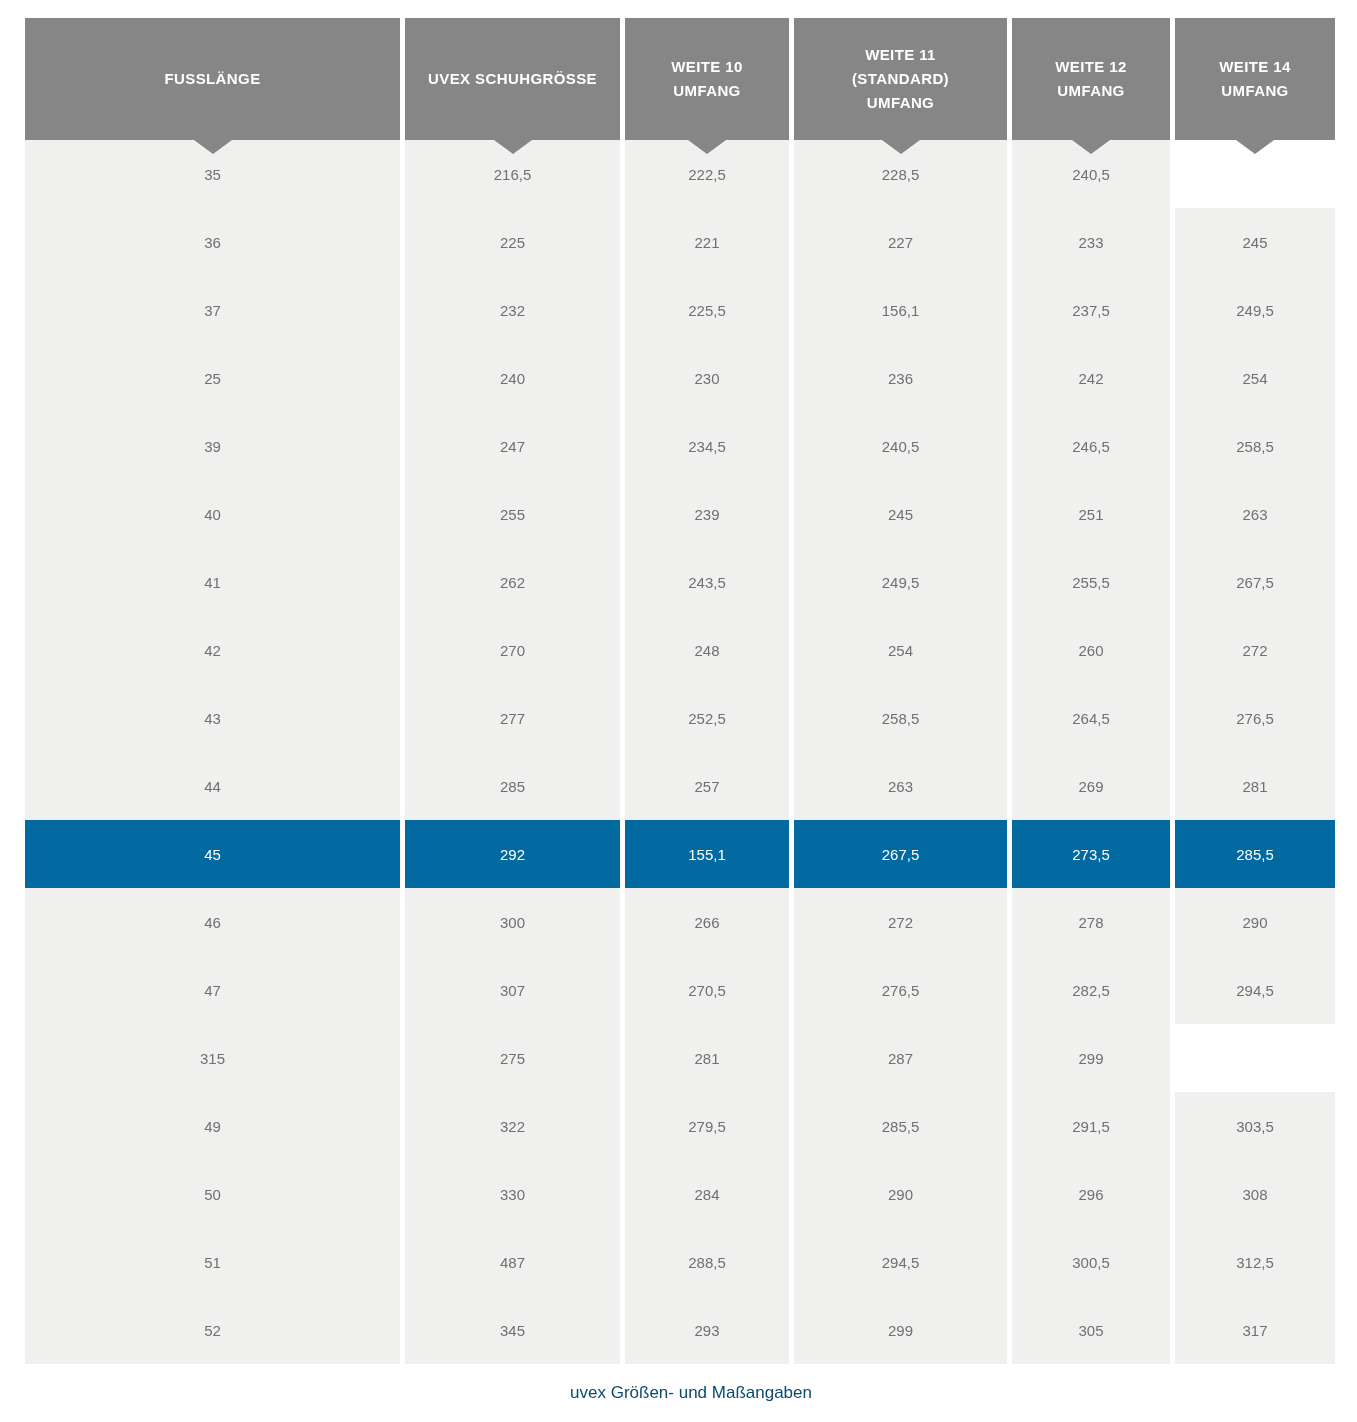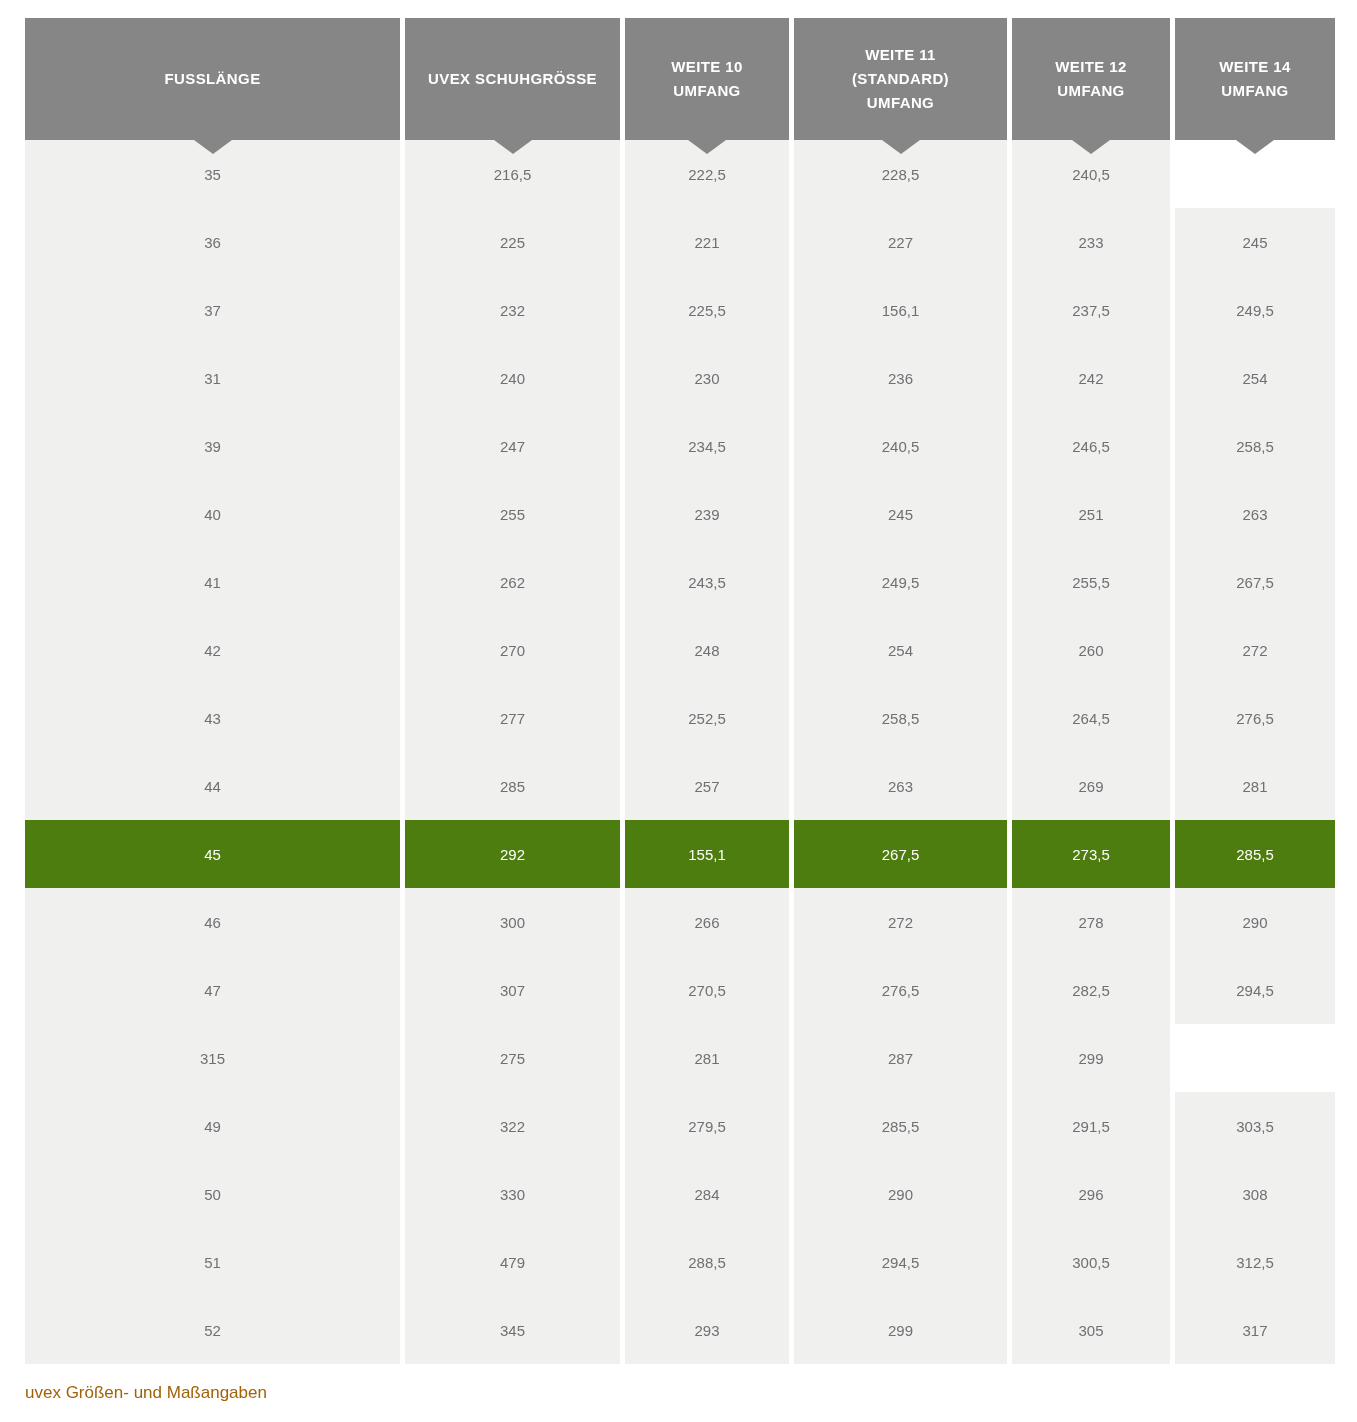--- a/index.html
+++ b/index.html
@@ -51,27 +51,28 @@
   .cell {
     height: 68px;
     background: #f0f0ee;
     color: #6e7073;
     font-size: 15px;
     display: flex;
     align-items: center;
     justify-content: center;
   }
   .row.highlighted .cell {
-    background: #4d7c0f;
+    background: #0369a1;
     color: #ffffff;
   }
   .caption {
     margin: 19px 0 12px 25px;
     font-size: 17px;
-    color: #a16207;
+    color: #0c4a6e;
+    text-align: center;
   }
 </style>
 </head>
 <body>
 
 <div class="size-table">
   <div class="thead">
     <div class="th">
       <span class="th-label">FUSSLÄNGE</span>
       <span class="notch"></span>
@@ -120,21 +121,21 @@
       </div>
       <div class="row">
         <div class="cell">37</div>
         <div class="cell">232</div>
         <div class="cell">225,5</div>
         <div class="cell">156,1</div>
         <div class="cell">237,5</div>
         <div class="cell">249,5</div>
       </div>
       <div class="row">
-        <div class="cell">31</div>
+        <div class="cell">25</div>
         <div class="cell">240</div>
         <div class="cell">230</div>
         <div class="cell">236</div>
         <div class="cell">242</div>
         <div class="cell">254</div>
       </div>
       <div class="row">
         <div class="cell">39</div>
         <div class="cell">247</div>
         <div class="cell">234,5</div>
@@ -224,21 +225,21 @@
       <div class="row">
         <div class="cell">50</div>
         <div class="cell">330</div>
         <div class="cell">284</div>
         <div class="cell">290</div>
         <div class="cell">296</div>
         <div class="cell">308</div>
       </div>
       <div class="row">
         <div class="cell">51</div>
-        <div class="cell">479</div>
+        <div class="cell">487</div>
         <div class="cell">288,5</div>
         <div class="cell">294,5</div>
         <div class="cell">300,5</div>
         <div class="cell">312,5</div>
       </div>
       <div class="row">
         <div class="cell">52</div>
         <div class="cell">345</div>
         <div class="cell">293</div>
         <div class="cell">299</div>

